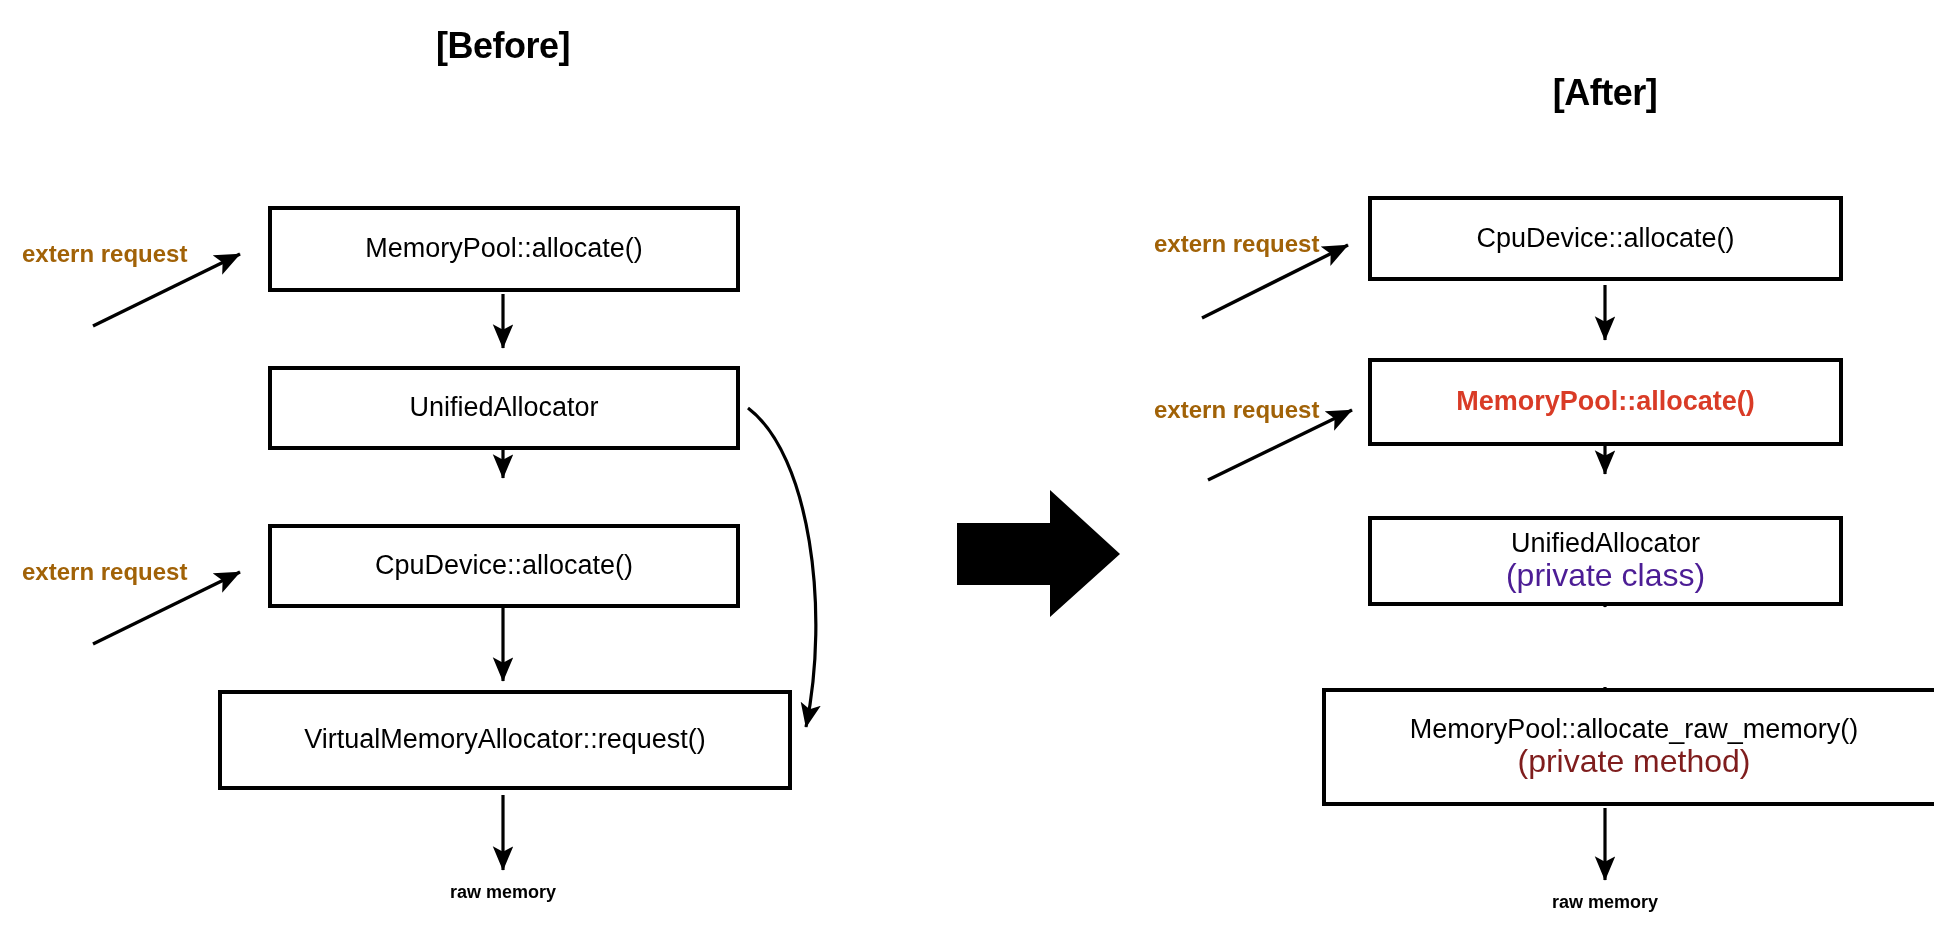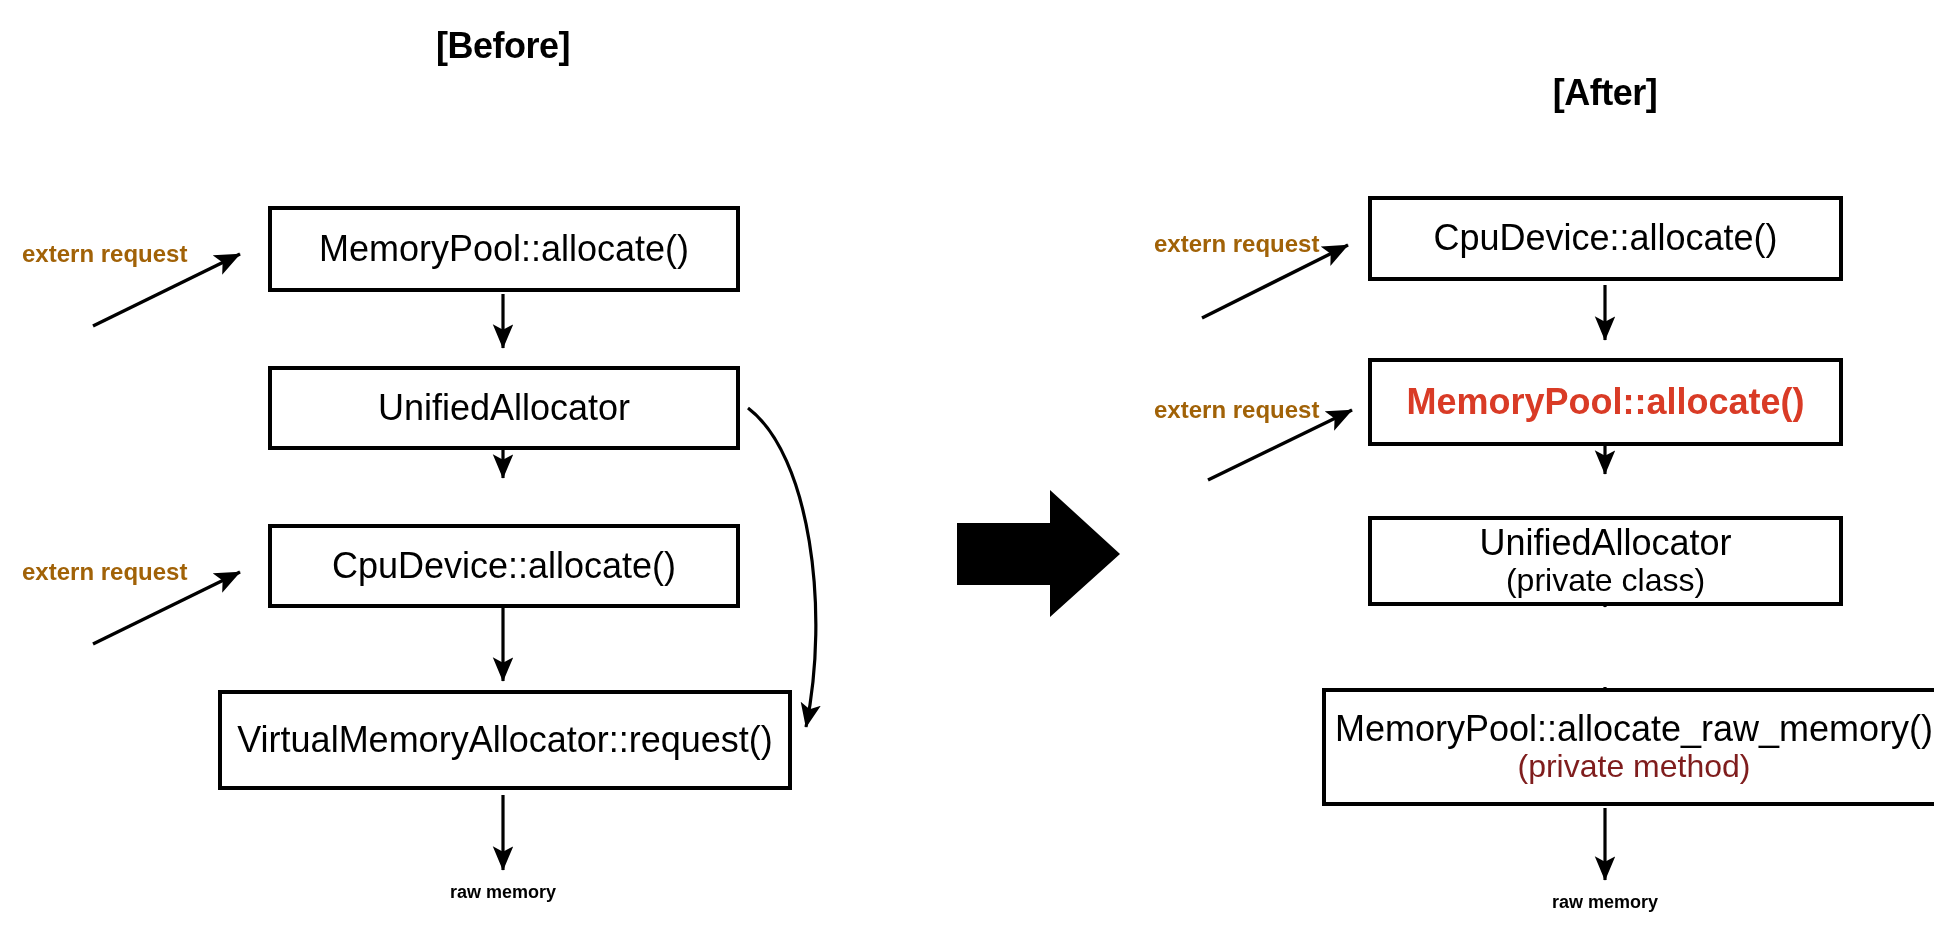--- a/index.html
+++ b/index.html
@@ -30,21 +30,21 @@
     box-sizing: border-box;
     border: 4px solid #000000;
     background: #ffffff;
     display: flex;
     flex-direction: column;
     align-items: center;
     justify-content: center;
     line-height: 1.08;
   }
   .node .main-label {
-    font-size: 36px;
+    font-size: 27px;
     color: #000000;
     white-space: nowrap;
   }
   .node.accent .main-label {
     font-weight: bold;
   }
   .node .sub-label {
     font-size: 32px;
     white-space: nowrap;
   }
@@ -150,21 +150,21 @@
   <div class="node" style="left:1368px; top:196px; width:475px; height:85px;">
     <span class="main-label">CpuDevice::allocate()</span>
   </div>
 
   <div class="node accent" style="left:1368px; top:358px; width:475px; height:88px;">
     <span class="main-label" style="color:#D93B26;">MemoryPool::allocate()</span>
   </div>
 
   <div class="node" style="left:1368px; top:516px; width:475px; height:90px;">
     <span class="main-label">UnifiedAllocator</span>
-    <span class="sub-label" style="color:#000000;">(private class)</span>
+    <span class="sub-label" style="color:#4c1d95;">(private class)</span>
   </div>
 
   <div class="node" style="left:1294px; top:688px; width:624px; height:118px;margin-left:28px;">
     <span class="main-label">MemoryPool::allocate_raw_memory()</span>
     <span class="sub-label" style="color:#7f1d1d;">(private method)</span>
   </div>
 
   <div class="ext-label" style="left:1154px; top:230px;">extern request</div>
 
   <div class="ext-label" style="left:1154px; top:396px;">extern request</div>

